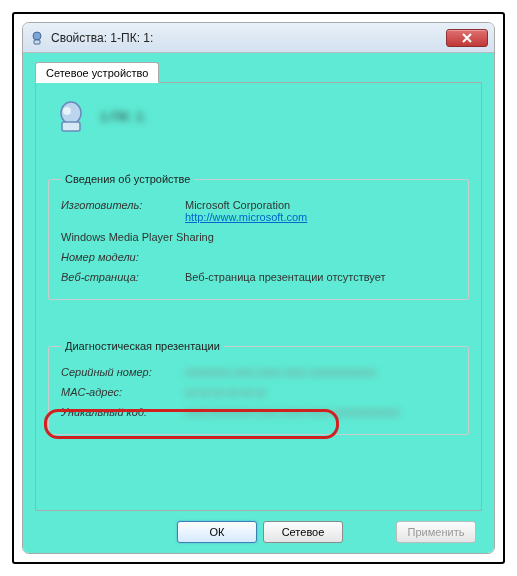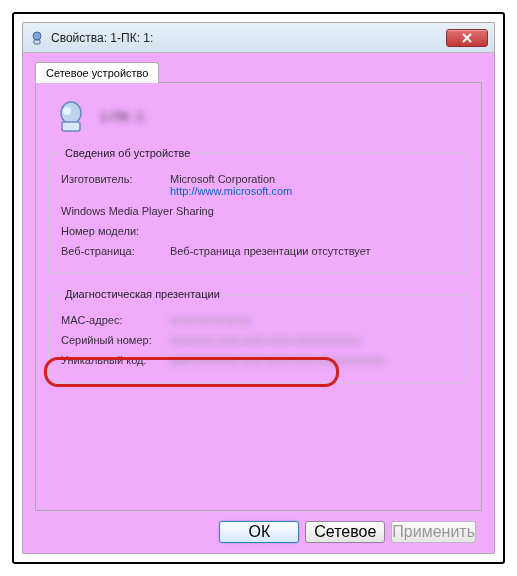--- a/index.html
+++ b/index.html
@@ -1,42 +1,42 @@
 <!DOCTYPE html>
 <html><head>
 <meta charset="utf-8">
 <style>
   * { box-sizing: border-box; margin: 0; padding: 0; }
   body { font-family: "Segoe UI", Tahoma, sans-serif; font-size: 12px; background: #fff; width: 517px; height: 576px; position: relative; }
   .outer-border { position: absolute; top: 12px; left: 12px; right: 12px; bottom: 12px; border: 2px solid #000; border-radius: 3px; padding: 8px; background: #fff; }
-  .window { width: 100%; height: 100%; background: #fff; border: 1px solid #aaa; border-radius: 1px; overflow: hidden; display: flex; flex-direction: column; }
+  .window { width: 100%; height: 100%; background: #fff; border: 1px solid #aaa; border-radius: 7px; overflow: hidden; display: flex; flex-direction: column; }
   .titlebar { height: 30px; background: linear-gradient(to bottom, #e8f0f8, #d4e1f0); display: flex; align-items: center; padding: 0 6px; border-bottom: 1px solid #bbb; }
   .titlebar-icon { width: 16px; height: 16px; margin-right: 6px; }
   .titlebar-icon svg { width: 16px; height: 16px; }
   .titlebar-title { flex: 1; color: #222; font-size: 12px; }
   .close-btn { width: 42px; height: 18px; background: linear-gradient(to bottom, #e07070, #c03838); border: 1px solid #8a3030; border-radius: 3px; display: flex; align-items: center; justify-content: center; color: #fff; font-weight: bold; font-size: 11px; cursor: pointer; box-shadow: inset 0 1px 0 rgba(255,255,255,0.3); }
-  .content { flex: 1; background: #f0abfc; padding: 6px 12px 8px 12px; display: flex; flex-direction: column; }
+  .content { flex: 1; background: #5eead4; padding: 6px 12px 8px 12px; display: flex; flex-direction: column; }
   .tab-row { display: flex; align-items: flex-end; height: 24px; }
   .tab { border: 1px solid #aaa; border-bottom: 1px solid #fff; border-radius: 3px 3px 0 0; background: #fff; padding: 4px 10px 3px 10px; font-size: 11px; position: relative; z-index: 2; }
-  .tab-panel { border: 1px solid #aaa; margin-top: -1px; flex: 1; padding: 10px 12px; position: relative; z-index: 1; display: flex; flex-direction: column; }
+  .tab-panel { border: 1px solid #aaa; margin-top: -1px; flex: 1; padding: 10px 12px; position: relative; z-index: 1; display: flex; flex-direction: column; gap: 26px; }
   .device-header { display: flex; align-items: center; gap: 10px; padding: 4px 4px 8px 4px; }
   .device-icon { width: 38px; height: 38px; }
   .device-name { filter: blur(3px); color: #333; font-size: 13px; }
   fieldset { border: 1px solid #ccc; border-radius: 2px; margin: 4px 0 10px 0; padding: 10px 12px 12px 12px; }
   legend { padding: 0 4px; font-size: 11px; color: #222; }
   .row { display: flex; align-items: flex-start; padding: 4px 0; font-size: 11px; }
-  .row-label { width: 109px; color: #333; flex-shrink: 0; }
+  .row-label { width: 124px; color: #333; flex-shrink: 0; font-style: italic; }
   .row-value { flex: 1; color: #333; word-break: break-all; }
-  .row-value a { color: #0066cc; display: block; }
+  .row-value a { color: #0066cc; text-decoration: underline; display: block; }
   .blurred { filter: blur(3.5px); color: #888; }
   .highlight-box { position: absolute; border: 3px solid #d02020; border-radius: 14px; pointer-events: none; }
   .buttons { padding: 10px 6px 2px 6px; display: flex; justify-content: flex-end; gap: 6px; border-top: none; }
-  .btn { min-width: 80px; height: 22px; border: 1px solid #8a8a8a; border-radius: 3px; background: linear-gradient(to bottom, #fdfdfd, #e5e5e5); font-size: 16px; cursor: pointer; }
+  .btn { min-width: 80px; height: 22px; border: 1px solid #8a8a8a; border-radius: 3px; background: linear-gradient(to bottom, #fdfdfd, #e5e5e5); font-size: 11px; cursor: pointer; }
   .btn.default { border: 1px solid #3c7fb1; box-shadow: 0 0 2px #5aa4de; background: linear-gradient(to bottom, #fdfdfd, #d5eaff); }
-  .btn.disabled { color: #999; border-color: #bbb; cursor: default; }
+  .btn.disabled { color: #999; border-color: #bbb; cursor: default; margin-left: 47px; }
   .diag-wrap { position: relative; }
 </style>
 </head>
 <body>
 
 <div class="outer-border">
   <div class="window">
     <div class="titlebar">
       <span class="titlebar-icon">
         <svg viewBox="0 0 16 16">
@@ -89,26 +89,26 @@
           <div class="row">
             <div class="row-label">Веб-страница:</div>
             <div class="row-value">Веб-страница презентации отсутствует</div>
           </div>
         </fieldset>
 
         <div class="diag-wrap">
           <fieldset>
             <legend>Диагностическая презентации</legend>
             <div class="row">
+              <div class="row-label">Серийный номер:</div>
+              <div class="row-value blurred">xxxxxxxx-xxxx-xxxx-xxxx-xxxxxxxxxxxx</div>
+            </div>
+            <div class="row">
               <div class="row-label">MAC-адрес:</div>
               <div class="row-value blurred">xx:xx:xx:xx:xx:xx</div>
-            </div>
-            <div class="row">
-              <div class="row-label">Серийный номер:</div>
-              <div class="row-value blurred">xxxxxxxx-xxxx-xxxx-xxxx-xxxxxxxxxxxx</div>
             </div>
             <div class="row">
               <div class="row-label">Уникальный код:</div>
               <div class="row-value blurred">uuid:xxxxxxxx-xxxx-xxxx-xxxx-xxxxxxxxxxxx</div>
             </div>
           </fieldset>
           <div class="highlight-box" style="left:-4px; right:130px; bottom:6px; height:30px;"></div>
         </div>
 
       </div>

